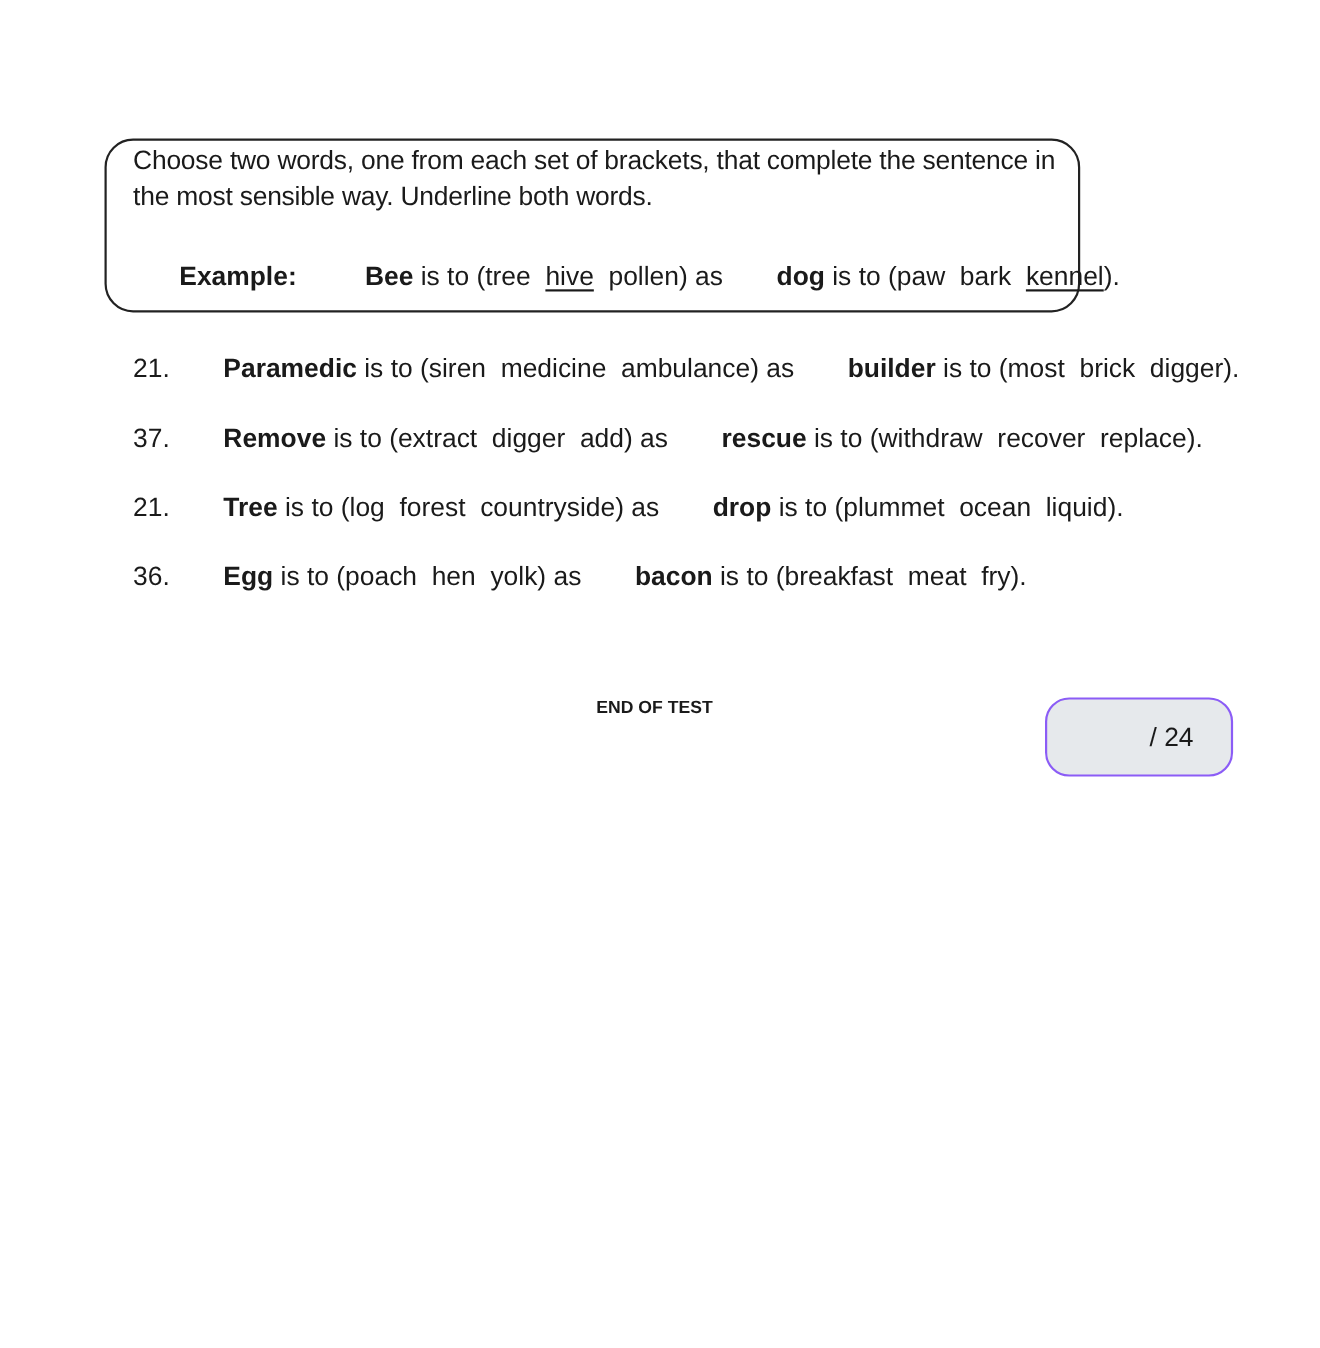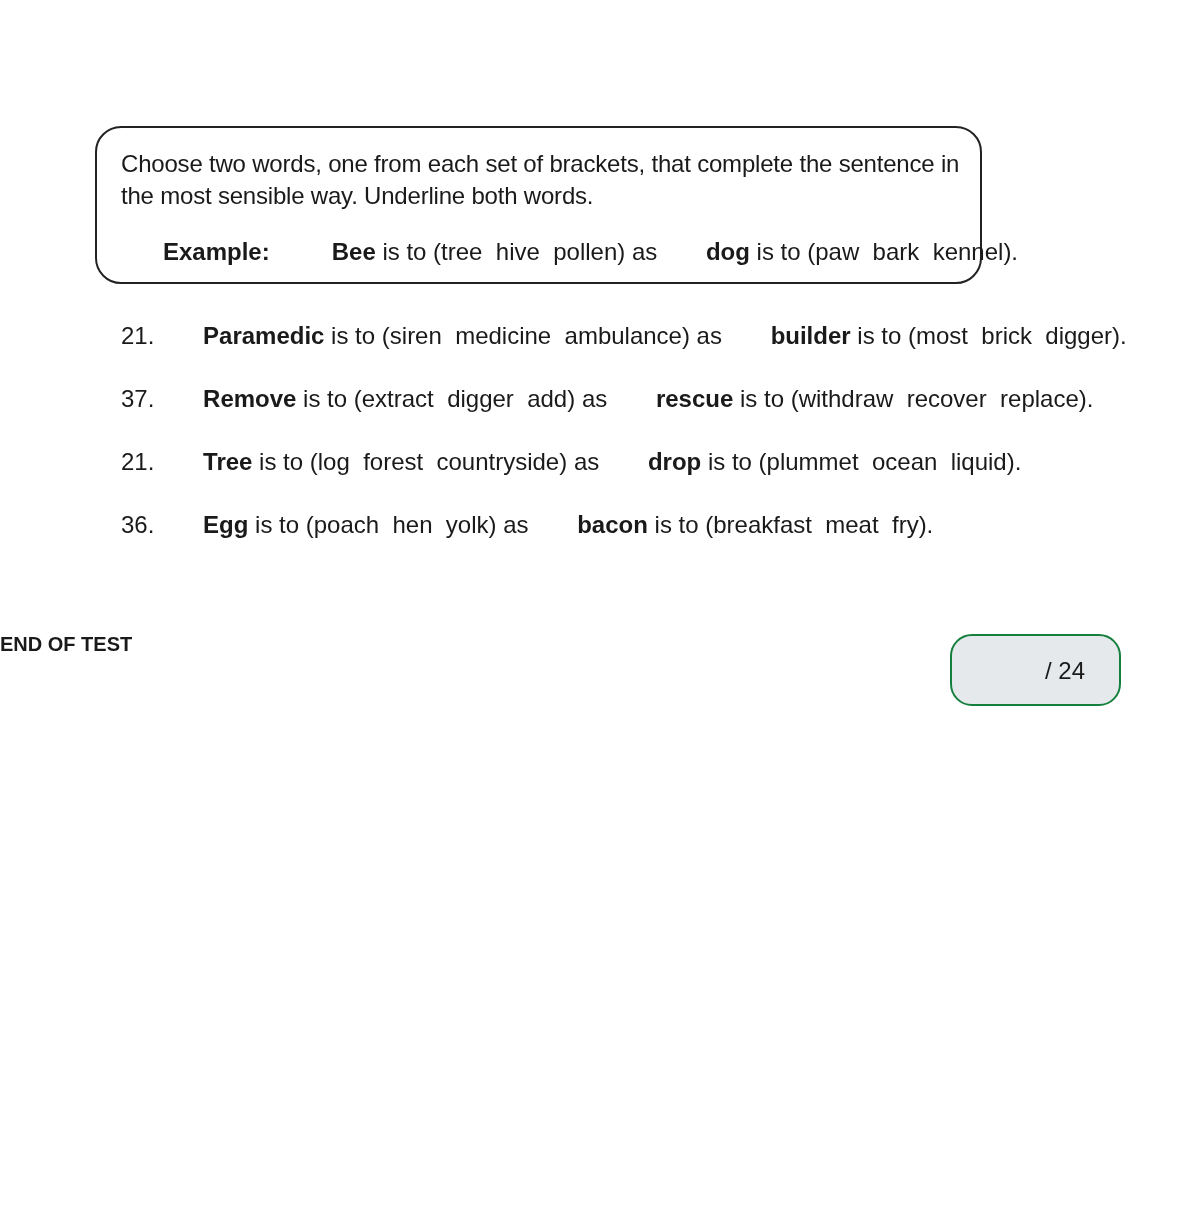--- a/index.html
+++ b/index.html
@@ -6,39 +6,39 @@
   body {
     width: 1200px; height: 1225px; position: relative; overflow: hidden;
     font-family: "Liberation Sans", "DejaVu Sans", sans-serif;
     color: #1a1a1a;
   }
   .instr-box {
     position: absolute; left: 95px; top: 126px; width: 887px; height: 158px;
     border: 2px solid #222; border-radius: 26px; box-sizing: border-box;
   }
   .instr-text {
-    position: absolute; left: 121px; top: 148px; width: 840px;
+    position: absolute; left: 121px; top: 131px; width: 840px;
     font-size: 24px; line-height: 32px; letter-spacing: -0.2px;
   }
   .example {
     position: absolute; left: 121px; top: 236px;
     font-size: 24px; line-height: 32px; white-space: pre;
   }
   .q {
     position: absolute; left: 121px; font-size: 24px; line-height: 32px; white-space: pre;
   }
   .b { font-weight: bold; margin-left: 42px; }
-  .u { text-underline-offset: 4px; margin-top: 20px; }
+  .u { text-decoration: underline; text-underline-offset: 4px; margin-top: 20px; }
   .end {
-    position: absolute; left: 0; width: 1190px; top: 628px; 
-    font-weight: bold; font-size: 20px; line-height: 32px;
+    position: absolute; left: 0; width: 1190px; top: 628px; text-align: center;
+    font-weight: bold; font-size: 16px; line-height: 32px;
   }
   .score {
     position: absolute; left: 950px; top: 634px; width: 171px; height: 72px;
-    background: #e6e9ec; border: 2px solid #15803d; border-radius: 22px; box-sizing: border-box;
+    background: #e6e9ec; border: 2px solid #8b5cf6; border-radius: 22px; box-sizing: border-box;
   }
   .score-text {
     position: absolute; right: 34px; top: 19px; font-size: 24px; line-height: 32px;
   }
 </style>
 </head>
 <body>
 
 <div class="instr-box"></div>
 <div class="instr-text">Choose two words, one from each set of brackets, that complete the sentence in the most sensible way.  Underline both words.</div>

